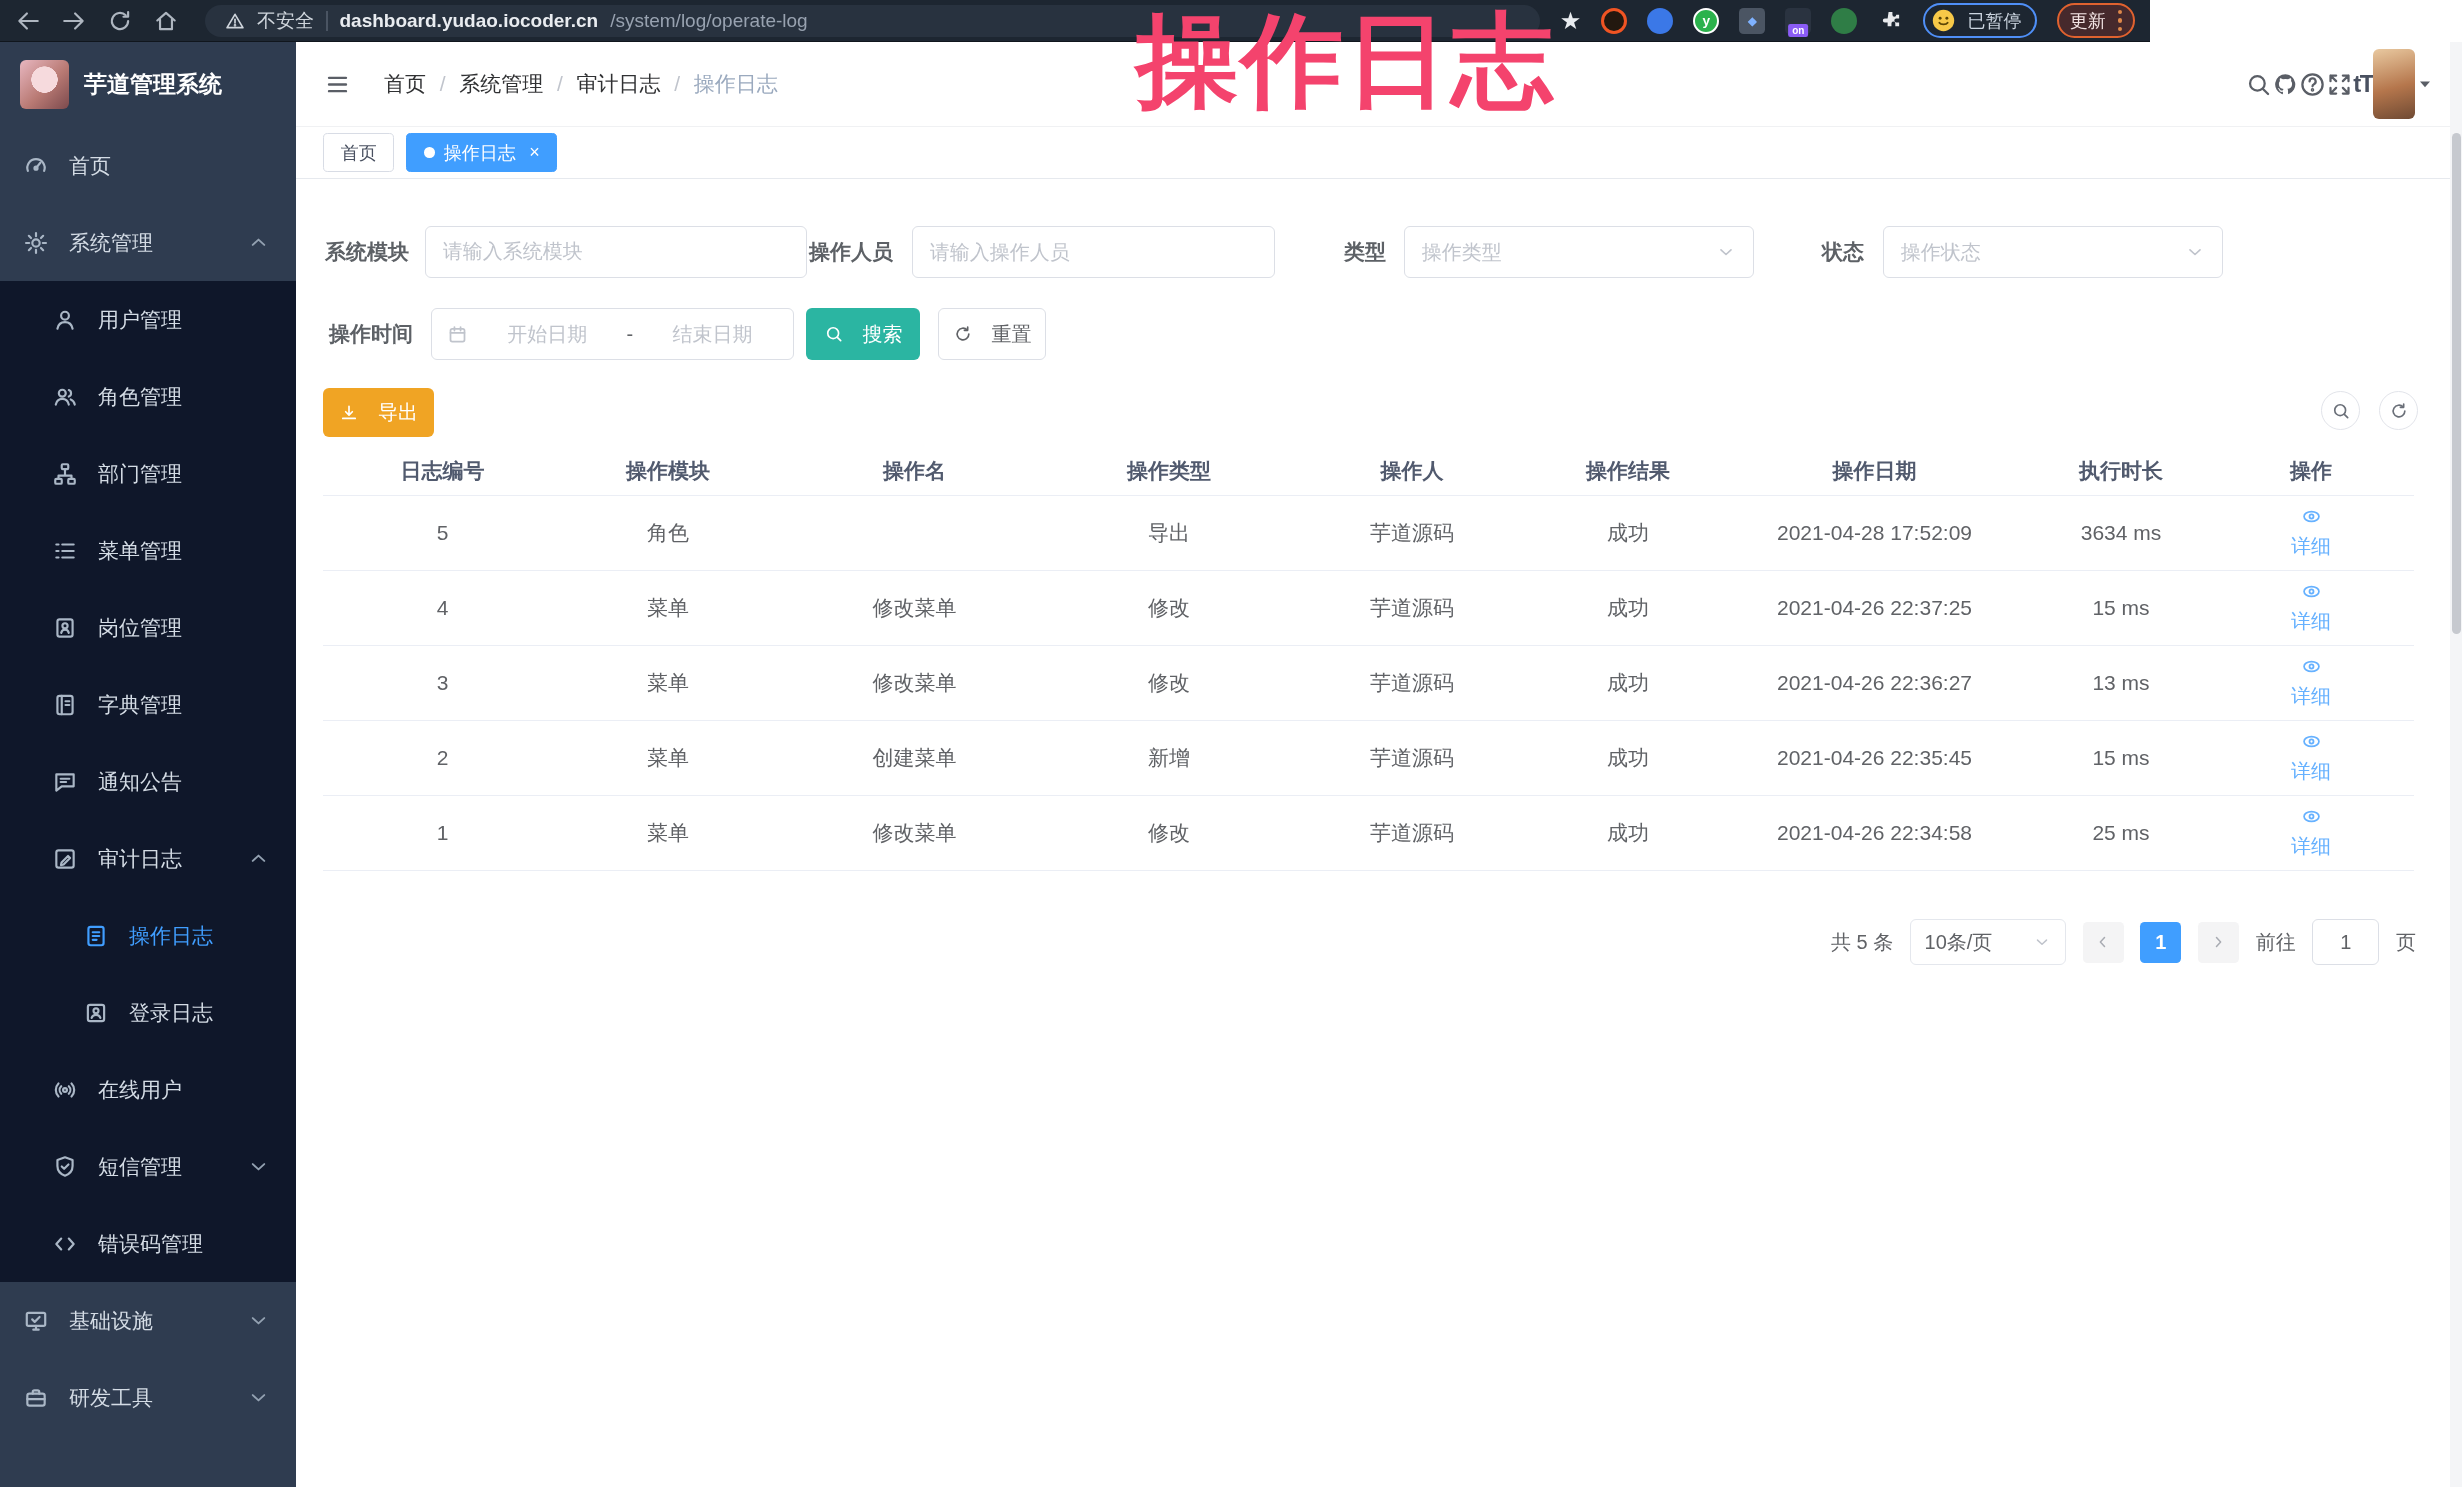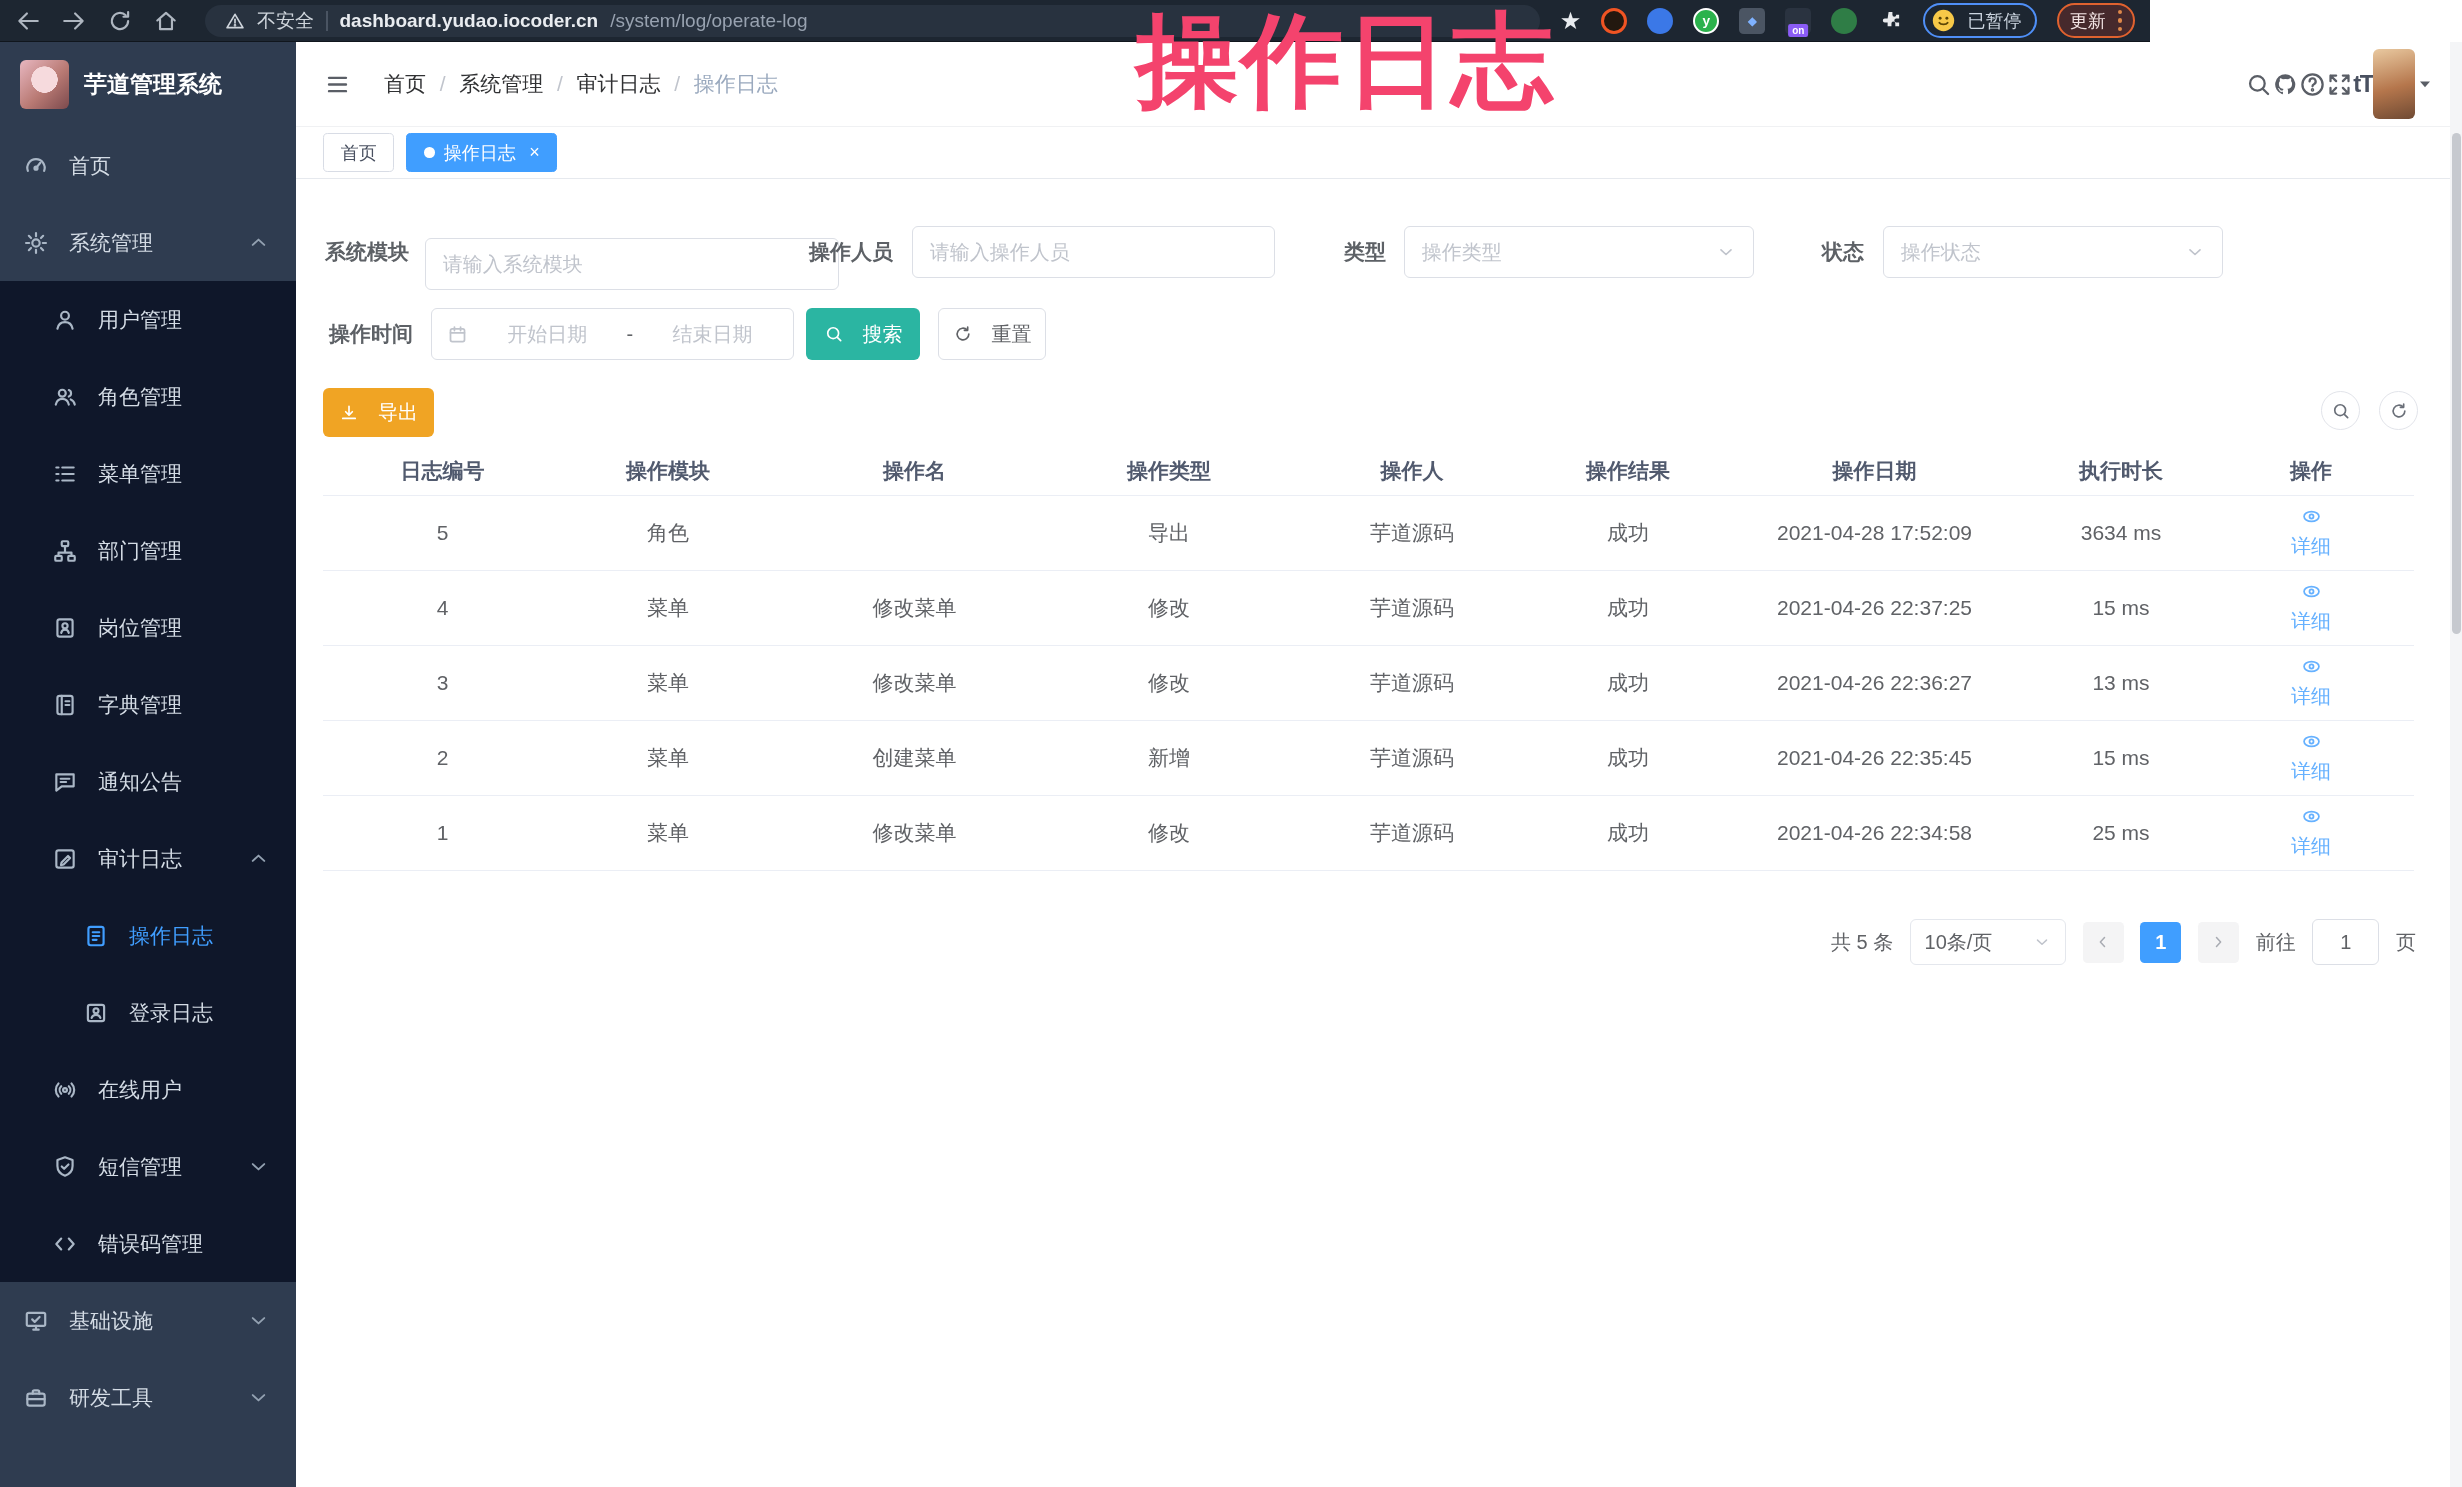--- a/index.html
+++ b/index.html
@@ -267,35 +267,35 @@
                 <circle cx="9.5" cy="8.5" r="3.2"></circle>
                 <path d="M3.5 19c.7-3.4 3-5.2 6-5.2s5.3 1.8 6 5.2"></path>
                 <path d="M15.5 5.6a3.2 3.2 0 0 1 0 6M17.3 14.3c2 .8 3.2 2.4 3.7 4.7"></path>
               </svg>
             </span>
           <span class="ml">角色管理</span>
         </div>
         <div class="m-item lvl2">
           <span class="mi">
               <svg class="ic" viewBox="0 0 24 24">
-                <path d="M4 6h2M4 12h2M4 18h2M9.5 6H20M9.5 12H20M9.5 18H20"></path>
-              </svg>
-            </span>
-          <span class="ml">菜单管理</span>
-        </div>
-        <div class="m-item lvl2">
-          <span class="mi">
-              <svg class="ic" viewBox="0 0 24 24">
                 <rect x="9" y="3" width="6" height="4.5" rx="1"></rect>
                 <rect x="3" y="16.5" width="6" height="4.5" rx="1"></rect>
                 <rect x="15" y="16.5" width="6" height="4.5" rx="1"></rect>
                 <path d="M12 7.5V11M6 16.5v-3h12v3M12 11v2.5"></path>
               </svg>
             </span>
           <span class="ml">部门管理</span>
+        </div>
+        <div class="m-item lvl2">
+          <span class="mi">
+              <svg class="ic" viewBox="0 0 24 24">
+                <path d="M4 6h2M4 12h2M4 18h2M9.5 6H20M9.5 12H20M9.5 18H20"></path>
+              </svg>
+            </span>
+          <span class="ml">菜单管理</span>
         </div>
         <div class="m-item lvl2">
           <span class="mi">
               <svg class="ic" viewBox="0 0 24 24">
                 <rect x="5" y="4" width="14" height="16" rx="2"></rect>
                 <circle cx="12" cy="10" r="2.4"></circle>
                 <path d="M8.5 16.5c.5-2 1.8-3 3.5-3s3 1 3.5 3"></path>
               </svg>
             </span>
           <span class="ml">岗位管理</span>
@@ -469,21 +469,21 @@
         <span class="tag active">
           <span class="dot"></span>
           <span>操作日志</span>
           <span class="x">×</span>
         </span>
       </div>
 
       <div class="content">
 
         <span class="flabel" style="left:29px;top:47px;">系统模块</span>
-        <input class="finput" style="left: 129px; top: 59px; width: 414px;" placeholder="请输入系统模块">
+        <input class="finput" style="left: 129px; top: 47px; width: 382px; font-family: Liberation Mono, monospace;" placeholder="请输入系统模块">
         <span class="flabel" style="left:513px;top:47px;">操作人员</span>
         <input class="finput" style="left: 616px; top: 47px; width: 363px;" placeholder="请输入操作人员">
         <span class="flabel" style="left:1048px;top:47px;">类型</span>
         <div class="fselect" style="left:1108px;top:47px;width:350px;">
           <span class="ph">操作类型</span>
           <span class="sv">
               <svg class="ic" viewBox="0 0 24 24">
                 <path d="M6 9.5l6 5.5 6-5.5"></path>
               </svg>
             </span>

